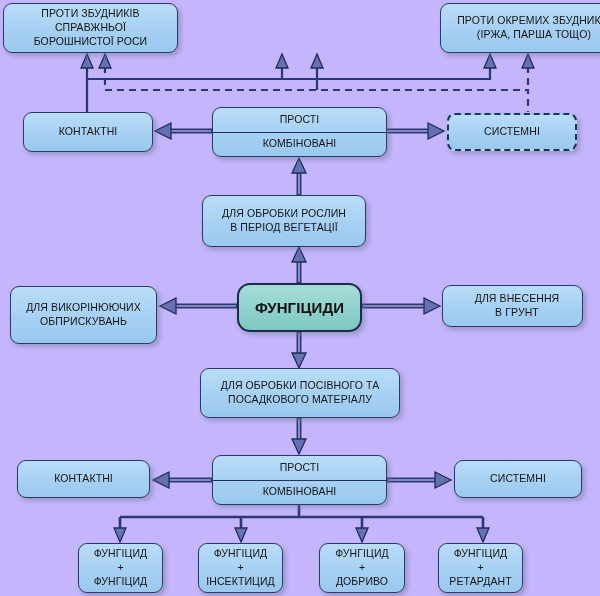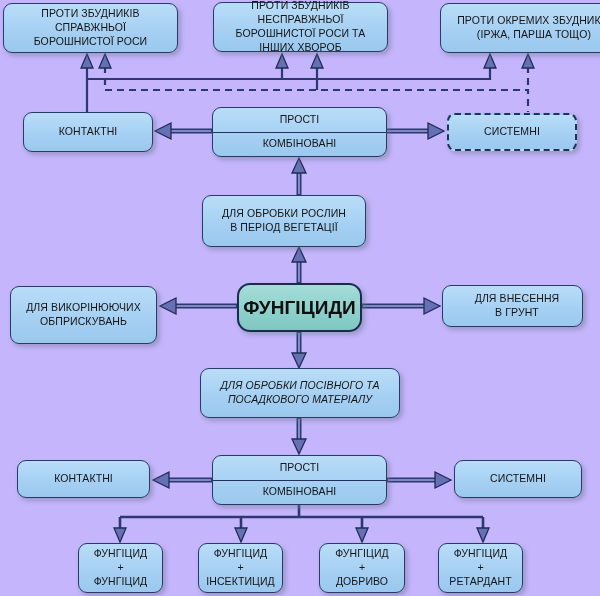--- a/index.html
+++ b/index.html
@@ -17,21 +17,21 @@
     font-size:10.5px;color:#141414;padding:2px 3px;z-index:2;
   }
   .box .label{white-space:pre-line;line-height:1.32;letter-spacing:.1px;}
   .dashedbox{border:2px dashed #22315c;border-radius:8px;}
   .splitbox{flex-direction:column;padding:0;align-items:stretch;justify-content:flex-end;}
   .splitbox .cell{flex:1;display:flex;align-items:center;justify-content:center;}
   .splitbox .cell.top{border-bottom:1.6px solid #22315c;}
   .accent{
     background:linear-gradient(180deg,#a5ddd8 0%,#8fd1cc 55%,#7ec8c1 100%);
     border:2.4px solid #1c2a50;border-radius:13px;
-    font-size:19px;font-weight:600;letter-spacing:.5px;color:#101010;
+    font-size:15px;font-weight:600;letter-spacing:.5px;color:#101010;
   }
 </style>
 </head>
 <body>
 
 <div id="stage">
 
   <svg id="connectors" viewBox="0 0 600 596" xmlns="http://www.w3.org/2000/svg">
 
     <g stroke="#2d3870" stroke-width="2.2" fill="none">
@@ -108,25 +108,20 @@
       <polygon points="444,131 428,123 428,139"></polygon>
       <polygon points="440,306 424,298 424,314"></polygon>
       <polygon points="451,480 435,472 435,488"></polygon>
     </g>
   </svg>
 
   <div class="box" style="left:3px;top:3px;width:175px;height:50px;">
     <span class="label">ПРОТИ ЗБУДНИКІВ СПРАВЖНЬОЇ
 БОРОШНИСТОЇ РОСИ</span>
   </div>
-  <div class="box" style="left:213px;top:2px;width:175px;height:50px;">
-    <span class="label">ПРОТИ ЗБУДНИКІВ НЕСПРАВЖНЬОЇ
-БОРОШНИСТОЇ РОСИ ТА
-ІНШИХ ХВОРОБ</span>
-  </div>
   <div class="box" style="left:440px;top:3px;width:188px;height:50px;border-radius:9px;">
     <span class="label">ПРОТИ ОКРЕМИХ ЗБУДНИКІВ
 (ІРЖА, ПАРША ТОЩО)</span>
   </div>
 
   <div class="box" style="left:23px;top:112px;width:130px;height:40px;">
     <span class="label">КОНТАКТНІ</span>
   </div>
   <div class="box splitbox" style="left:212px;top:107px;width:175px;height:50px;">
     <div class="cell top">
@@ -150,21 +145,21 @@
 ОБПРИСКУВАНЬ</span>
   </div>
   <div class="box accent" style="left:237px;top:283px;width:125px;height:49px;">
     <span class="label">ФУНГІЦИДИ</span>
   </div>
   <div class="box" style="left:442px;top:285px;width:141px;height:42px;padding-left:12px;">
     <span class="label">ДЛЯ ВНЕСЕННЯ
 В ГРУНТ</span>
   </div>
 
-  <div class="box" style="left:200px;top:368px;width:200px;height:50px;font-style:italic;">
+  <div class="box" style="left:200px;top:368px;width:200px;height:50px;">
     <span class="label">ДЛЯ ОБРОБКИ ПОСІВНОГО ТА
 ПОСАДКОВОГО МАТЕРІАЛУ</span>
   </div>
 
   <div class="box" style="left:17px;top:460px;width:133px;height:38px;">
     <span class="label">КОНТАКТНІ</span>
   </div>
   <div class="box splitbox" style="left:212px;top:455px;width:175px;height:50px;">
     <div class="cell top">
       <span class="label">ПРОСТІ</span>

